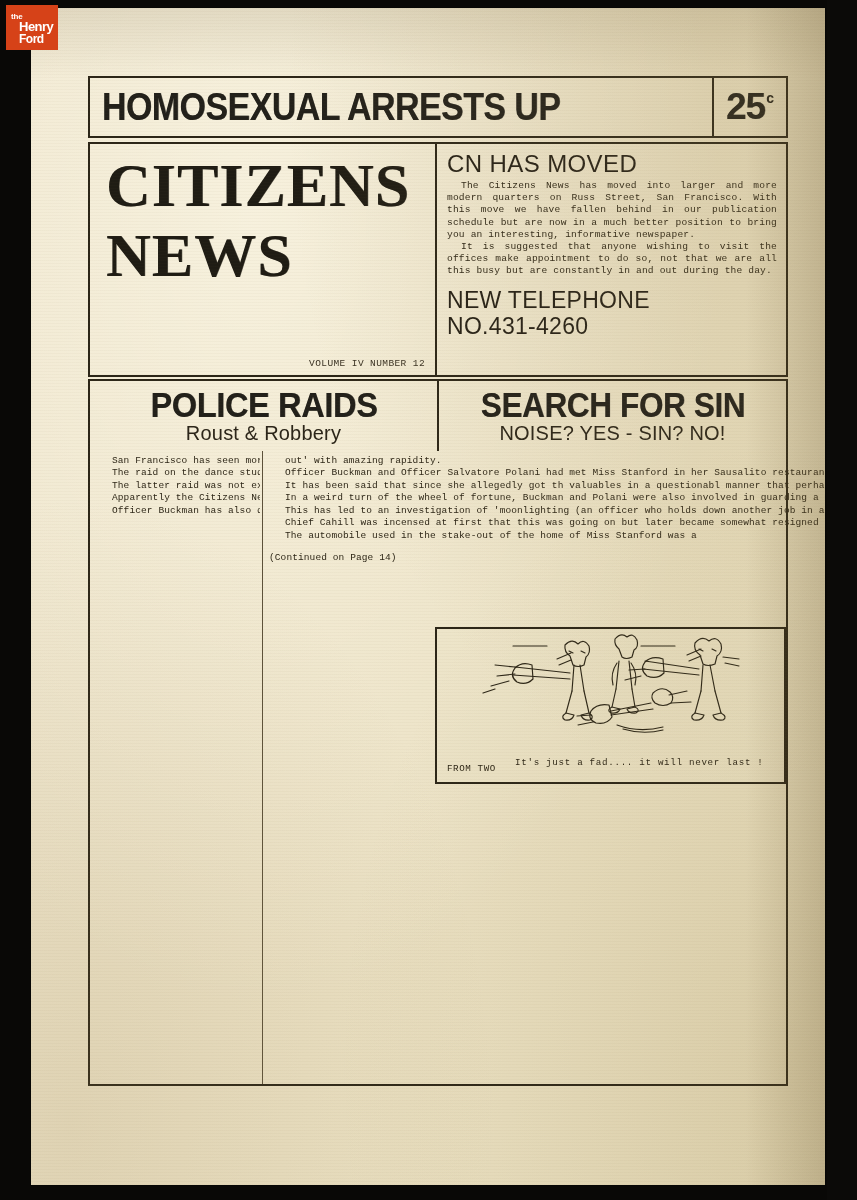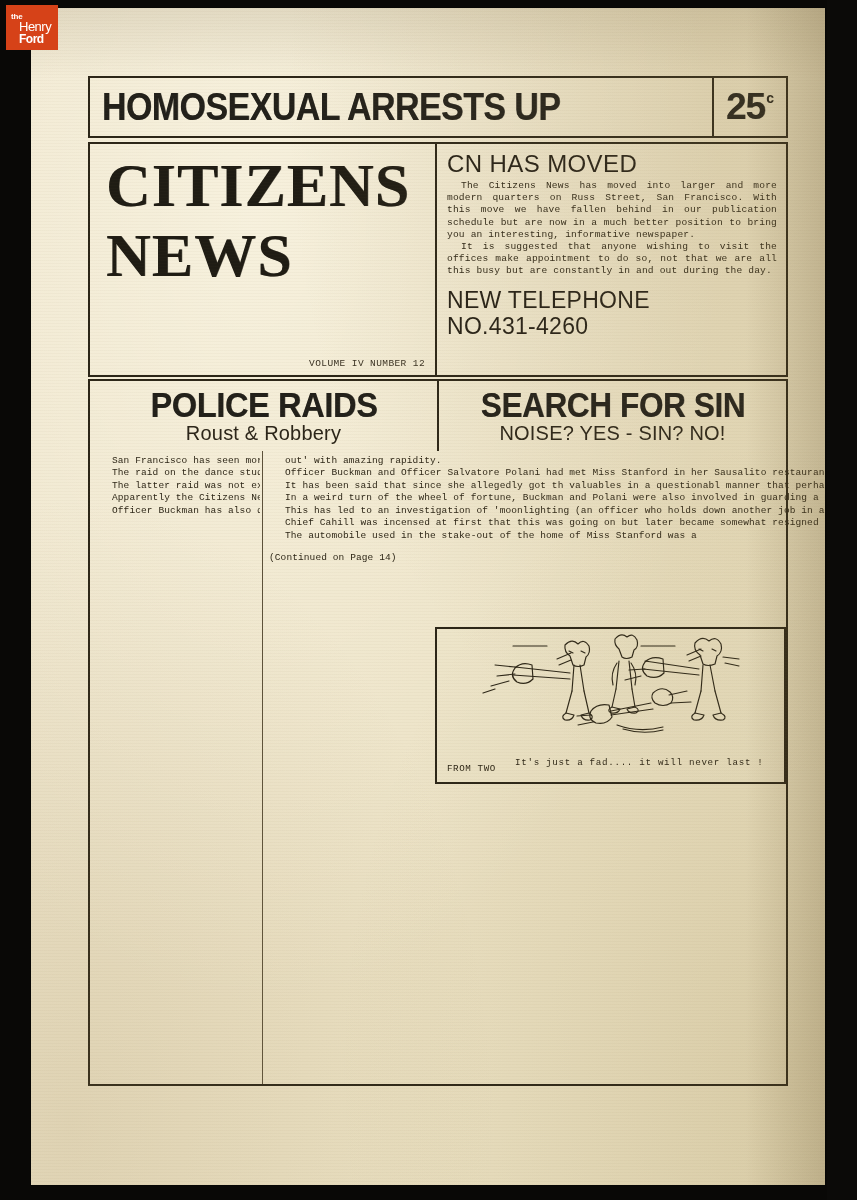--- a/index.html
+++ b/index.html
@@ -64,21 +64,21 @@
     position: absolute;
     left: 6px; top: 5px;
     width: 52px; height: 45px;
     background: #d64218;
     z-index: 60;
     color: #fff;
     font-family: "Liberation Sans", sans-serif;
     line-height: 1;
   }
   #logo .l1 { position:absolute; left:5px; top:8px;  font-size:8px; font-weight:700; letter-spacing:-0.2px;}
-  #logo .l2 { position:absolute; left:13px; top:15px; font-size:13px; font-weight:400; letter-spacing:-0.5px;}
+  #logo .l2 { position:absolute; left:13px; top:15px; font-size:13px; font-weight:700; letter-spacing:-0.5px;}
   #logo .l3 { position:absolute; left:13px; top:28px; font-size:12px; font-weight:700; letter-spacing:-0.5px;}
 
   
   #sheet-inner {
     position: absolute;
     left: 57px;
     top: 68px;
     width: 700px;
     height: 1010px;
     z-index: 10;

